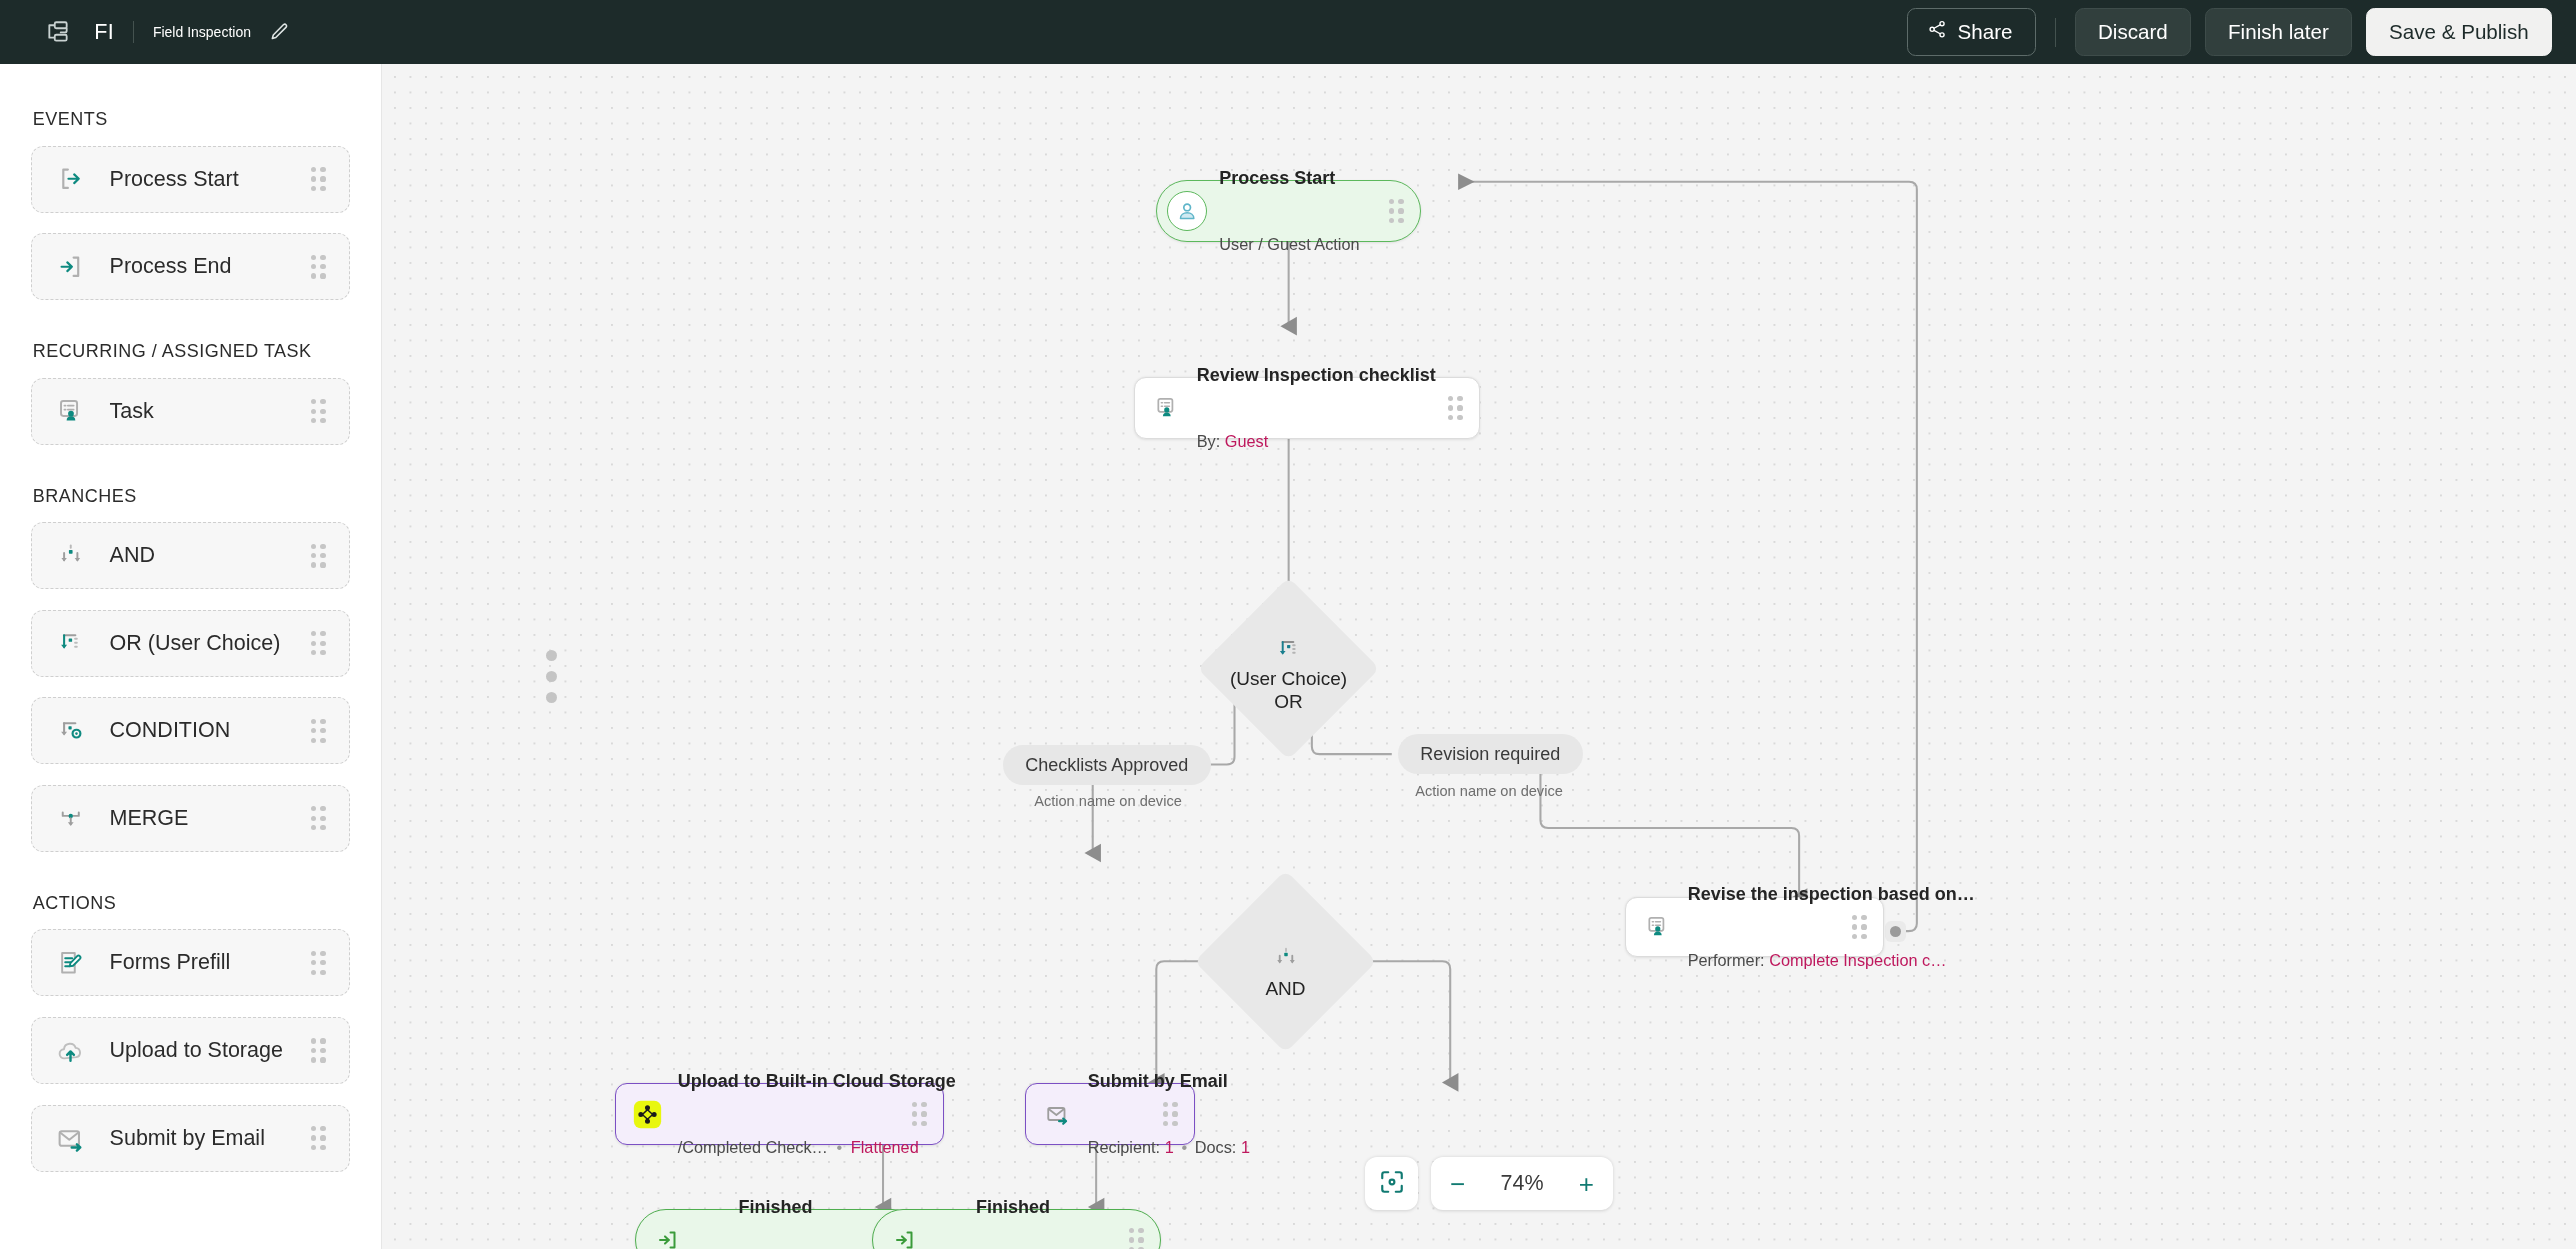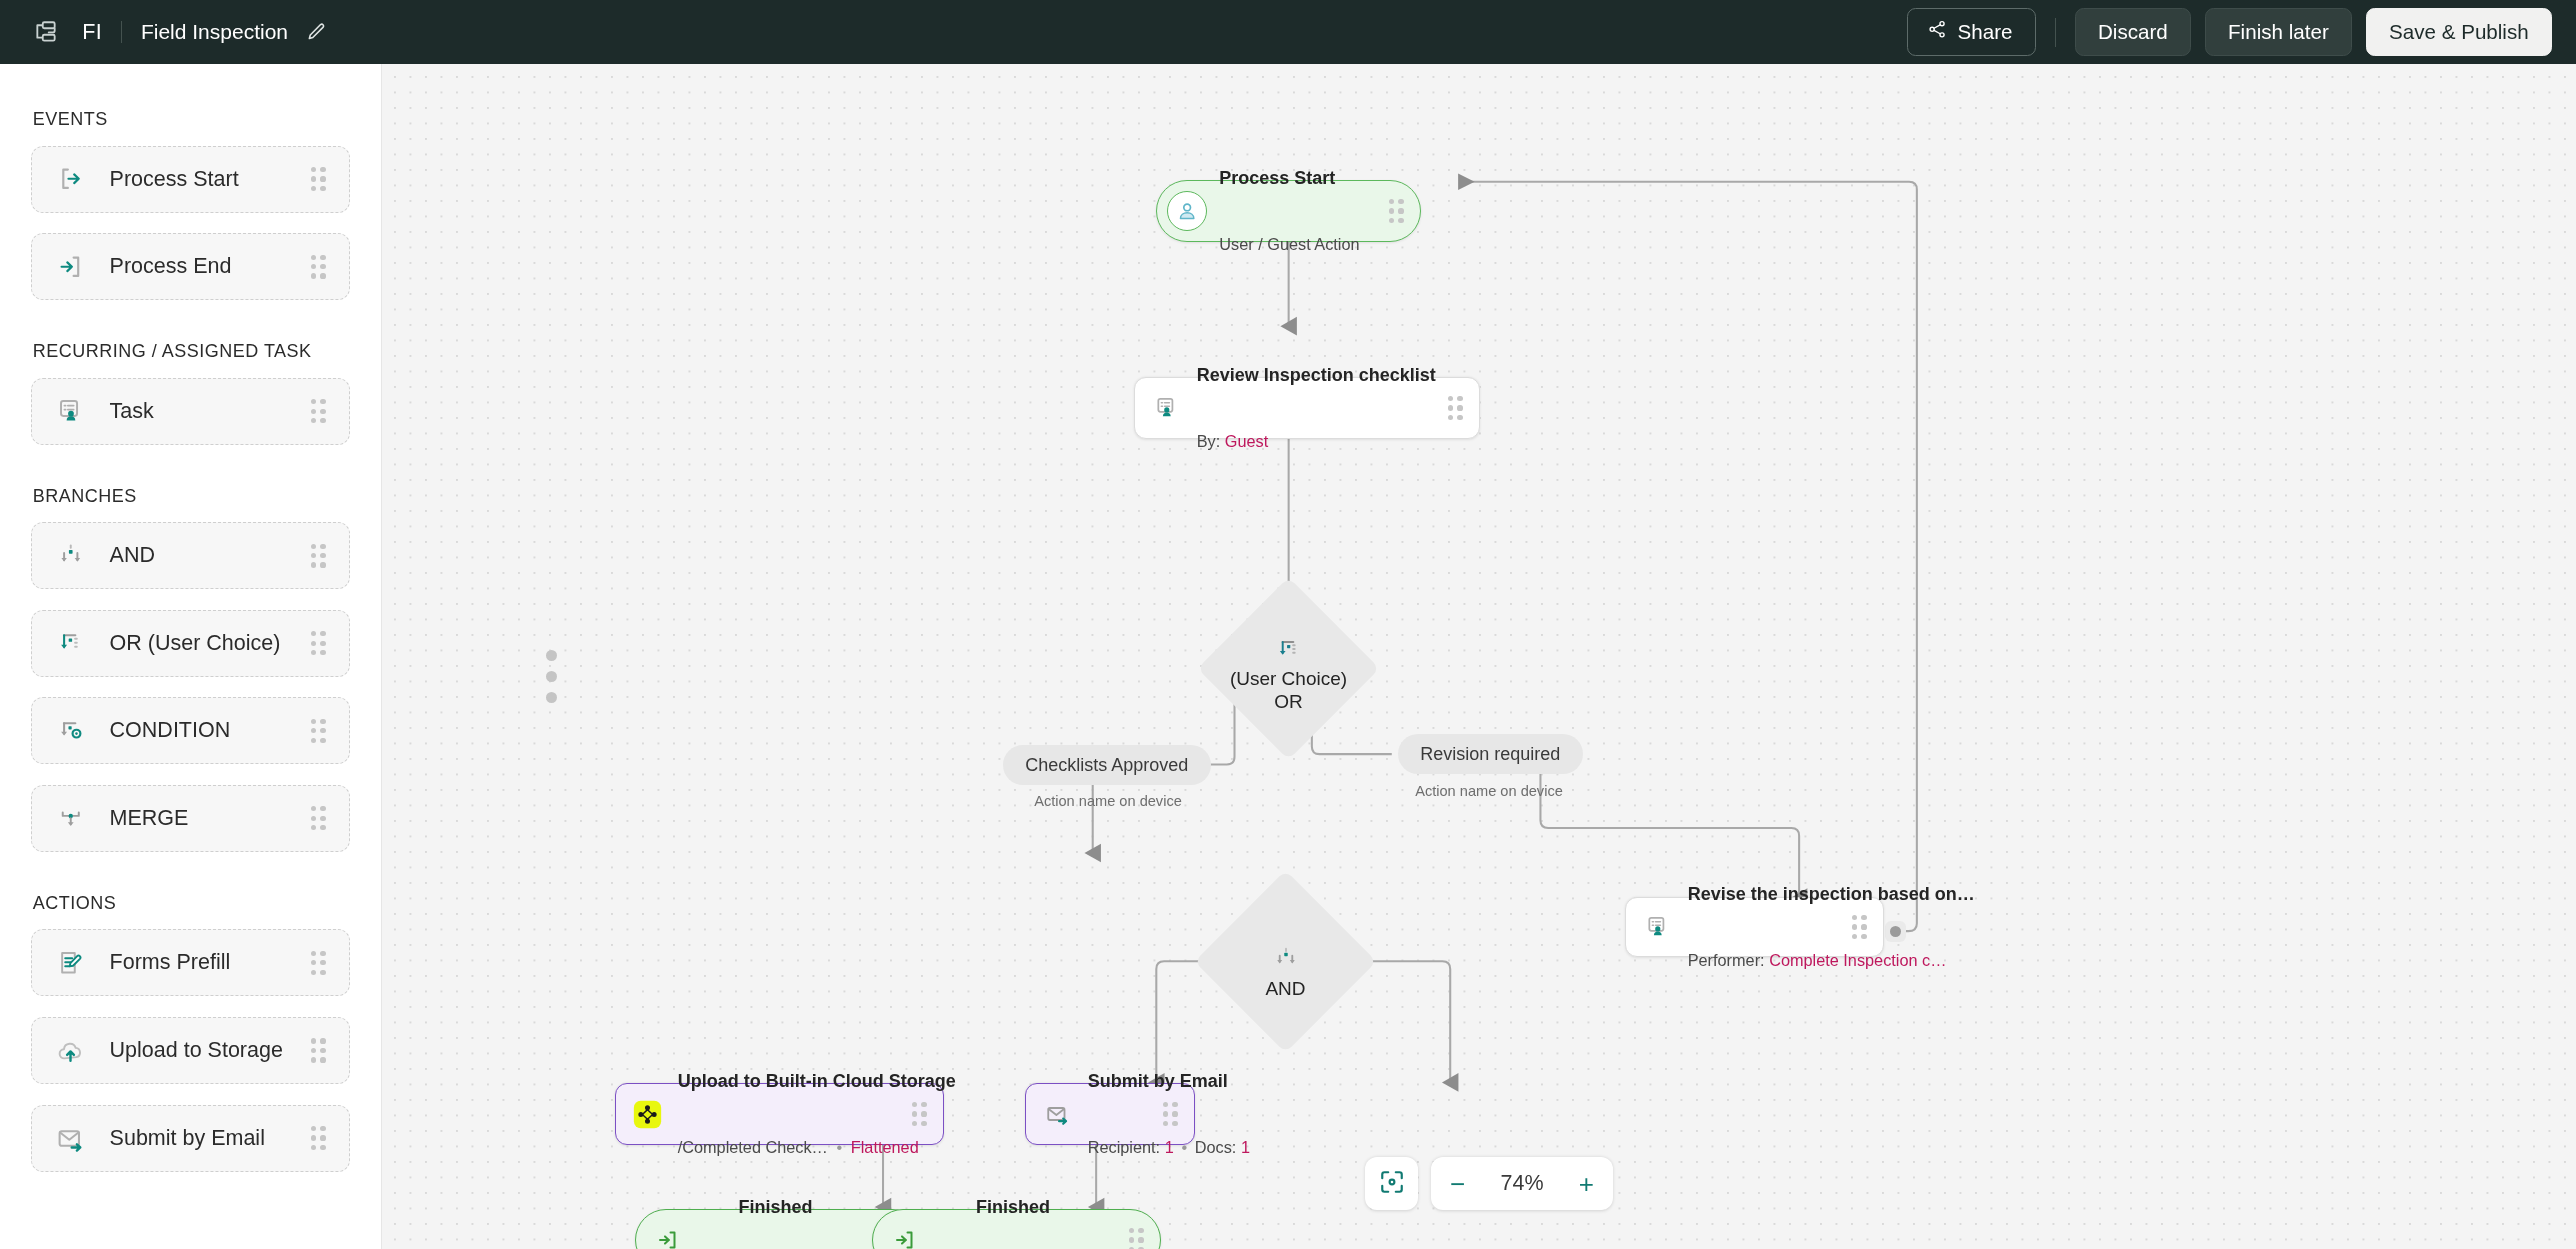--- a/index.html
+++ b/index.html
@@ -8,28 +8,28 @@
     font-family: "Liberation Sans", sans-serif;
     background: #ffffff;
     overflow: hidden;
   }
 
   
   .topbar {
     position: absolute; left: 0; top: 0; width: 2576px; height: 64px;
     background: #1d2b2a;
     display: flex; align-items: center;
-    padding: 0 24px 0 31px;
+    padding: 0 24px 0 43px;
     z-index: 50;
   }
   .tb-left { display: flex; align-items: center; gap: 0; }
   .tb-logo { width: 29px; height: 29px; display: flex; align-items: center; justify-content: center; margin-right: 22.3px; }
   .tb-code { color: #ffffff; font-size: 21.5px; font-weight: 400; letter-spacing: 0.3px; }
   .tb-div { width: 0.9px; height: 22.3px; background: #44524f; margin: 0 19px; }
-  .tb-title { color: #ffffff; font-size: 21px; font-weight: 400; }
+  .tb-title { color: #ffffff; font-size: 14px; font-weight: 400; }
   .tb-edit { width: 26px; height: 26px; margin-left: 15.5px; display:flex; align-items:center; justify-content:center; cursor:pointer; }
   .tb-right { margin-left: auto; display: flex; align-items: center; }
   .btn {
     height: 48px; border-radius: 8.6px; display: flex; align-items: center; justify-content: center;
     font-size: 20.6px; cursor: pointer; white-space: nowrap;
   }
   .btn-share {
     border: 0.9px solid #5d6b69; background: transparent; color:#fff;
     padding: 0 22.3px 0 19px; gap: 10.3px;
   }

